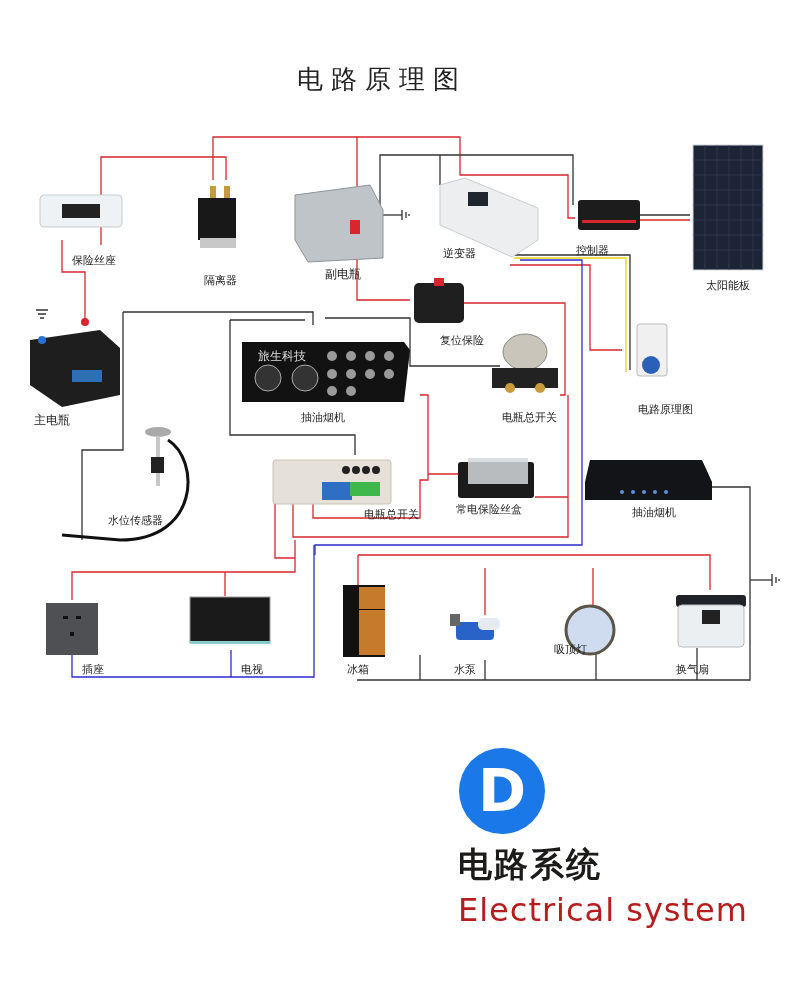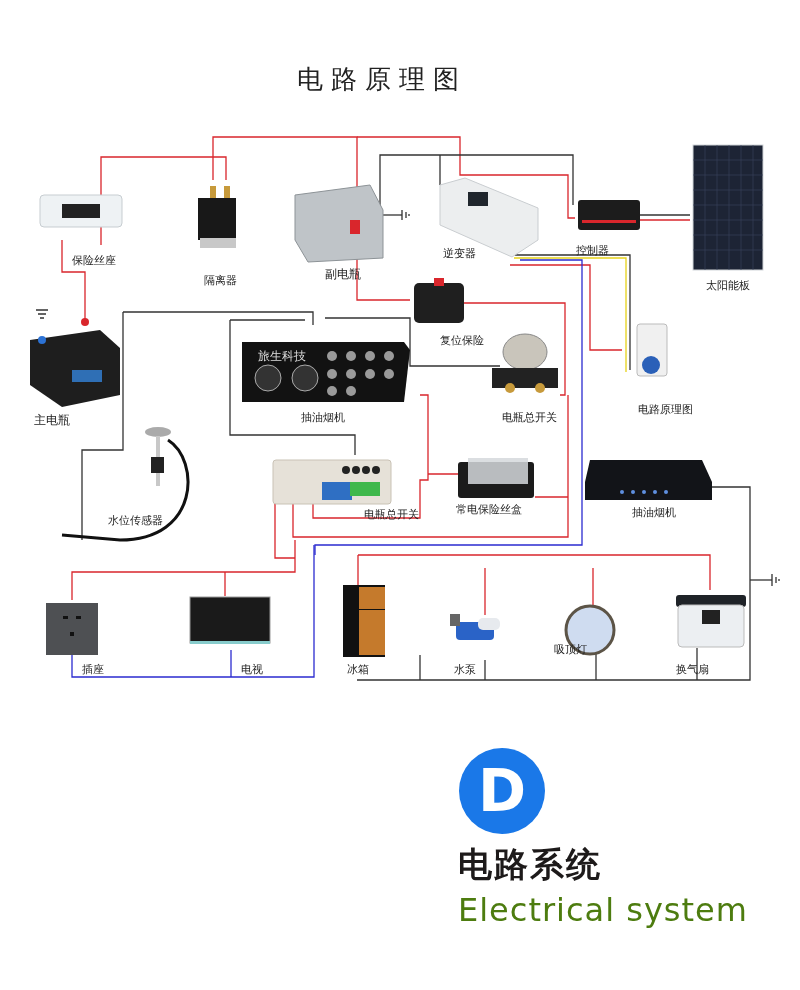--- a/index.html
+++ b/index.html
@@ -10,21 +10,21 @@
   svg#wires { position:absolute; left:0; top:0; }
   .lbl { position:absolute; font-size:11px; color:#222; white-space:nowrap; }
   .lbl.big { font-size:12px; }
   #logo-circle { position:absolute; left:459px; top:748px; width:86px; height:86px;
                  border-radius:50%; background:#1a78e8; color:#fff; display:flex;
                  align-items:center; justify-content:center; font-weight:bold;
                  font-size:58px; font-family:"DejaVu Sans", sans-serif; }
   #section-title-cn { position:absolute; left:458px; top:842px; font-size:34px;
                       font-weight:bold; color:#1d1a1a; letter-spacing:2px; }
   #section-title-en { position:absolute; left:458px; top:891px; font-size:32px;
-                      color:#4d7c0f; font-family:"DejaVu Sans", sans-serif; letter-spacing:1px; }
+                      color:#b91c1c; font-family:"DejaVu Sans", sans-serif; letter-spacing:1px; }
 </style>
 </head>
 <body>
 
 <div id="diagram-title">电路原理图</div>
 
 <svg id="wires" width="800" height="990" viewBox="0 0 800 990">
   <g fill="none" stroke-width="1.3">
 
     <g stroke="#d9262c">

